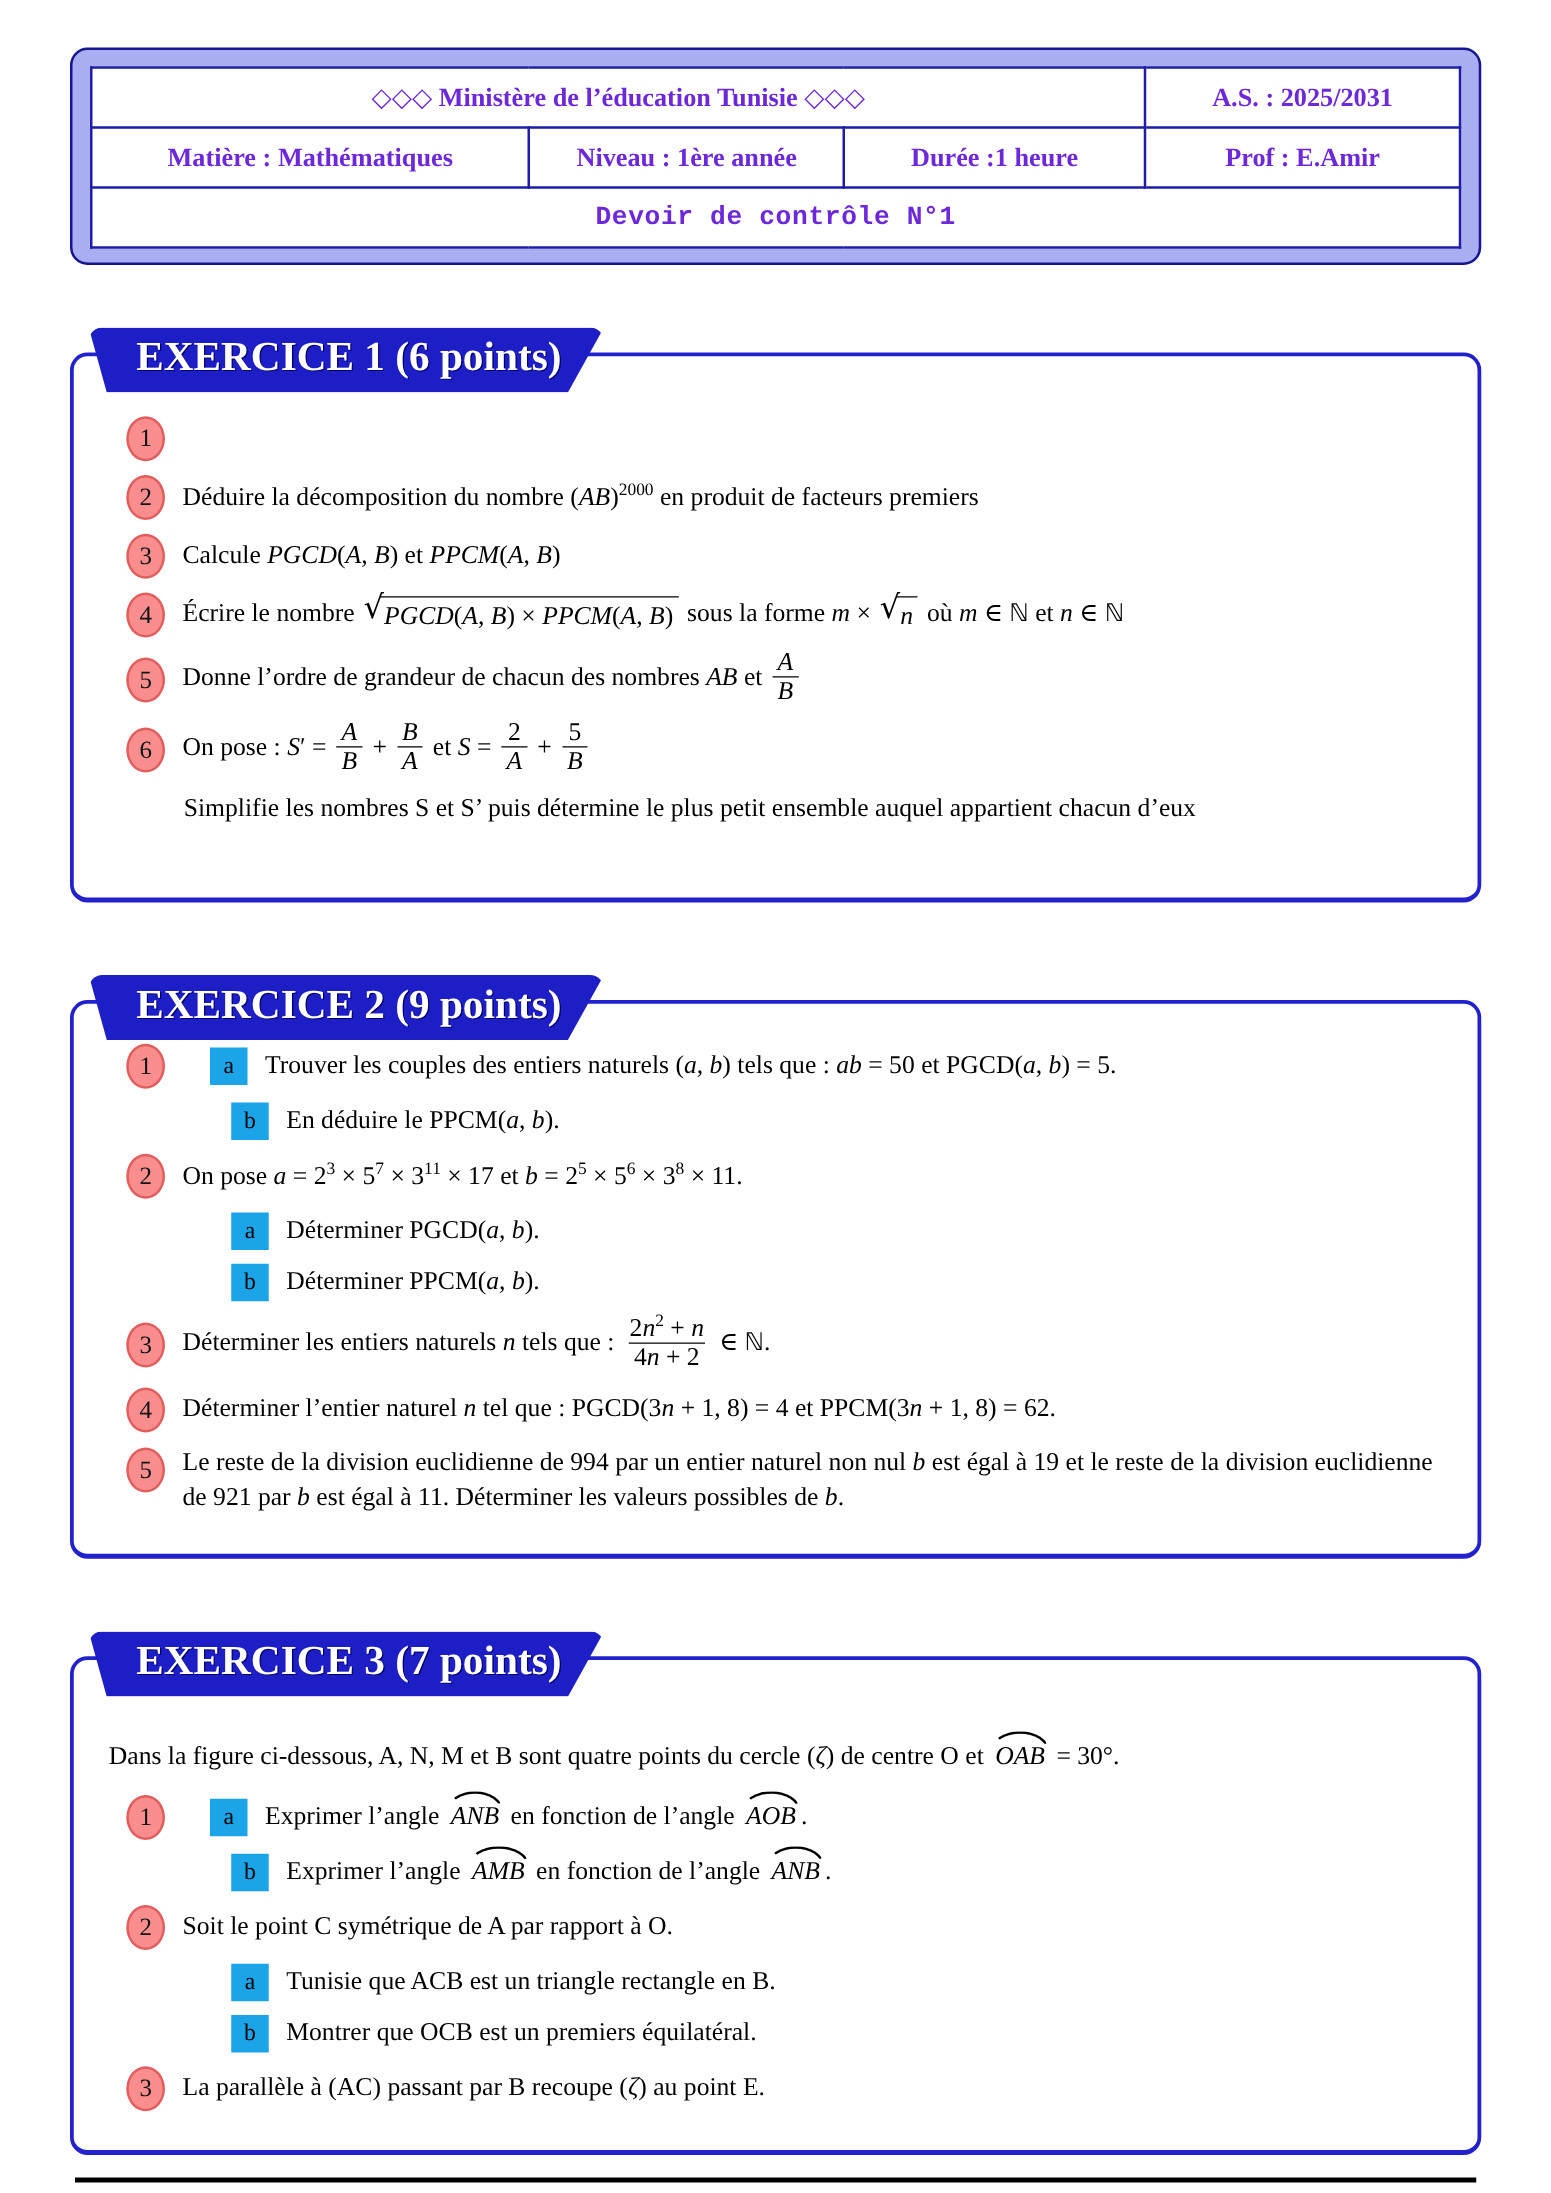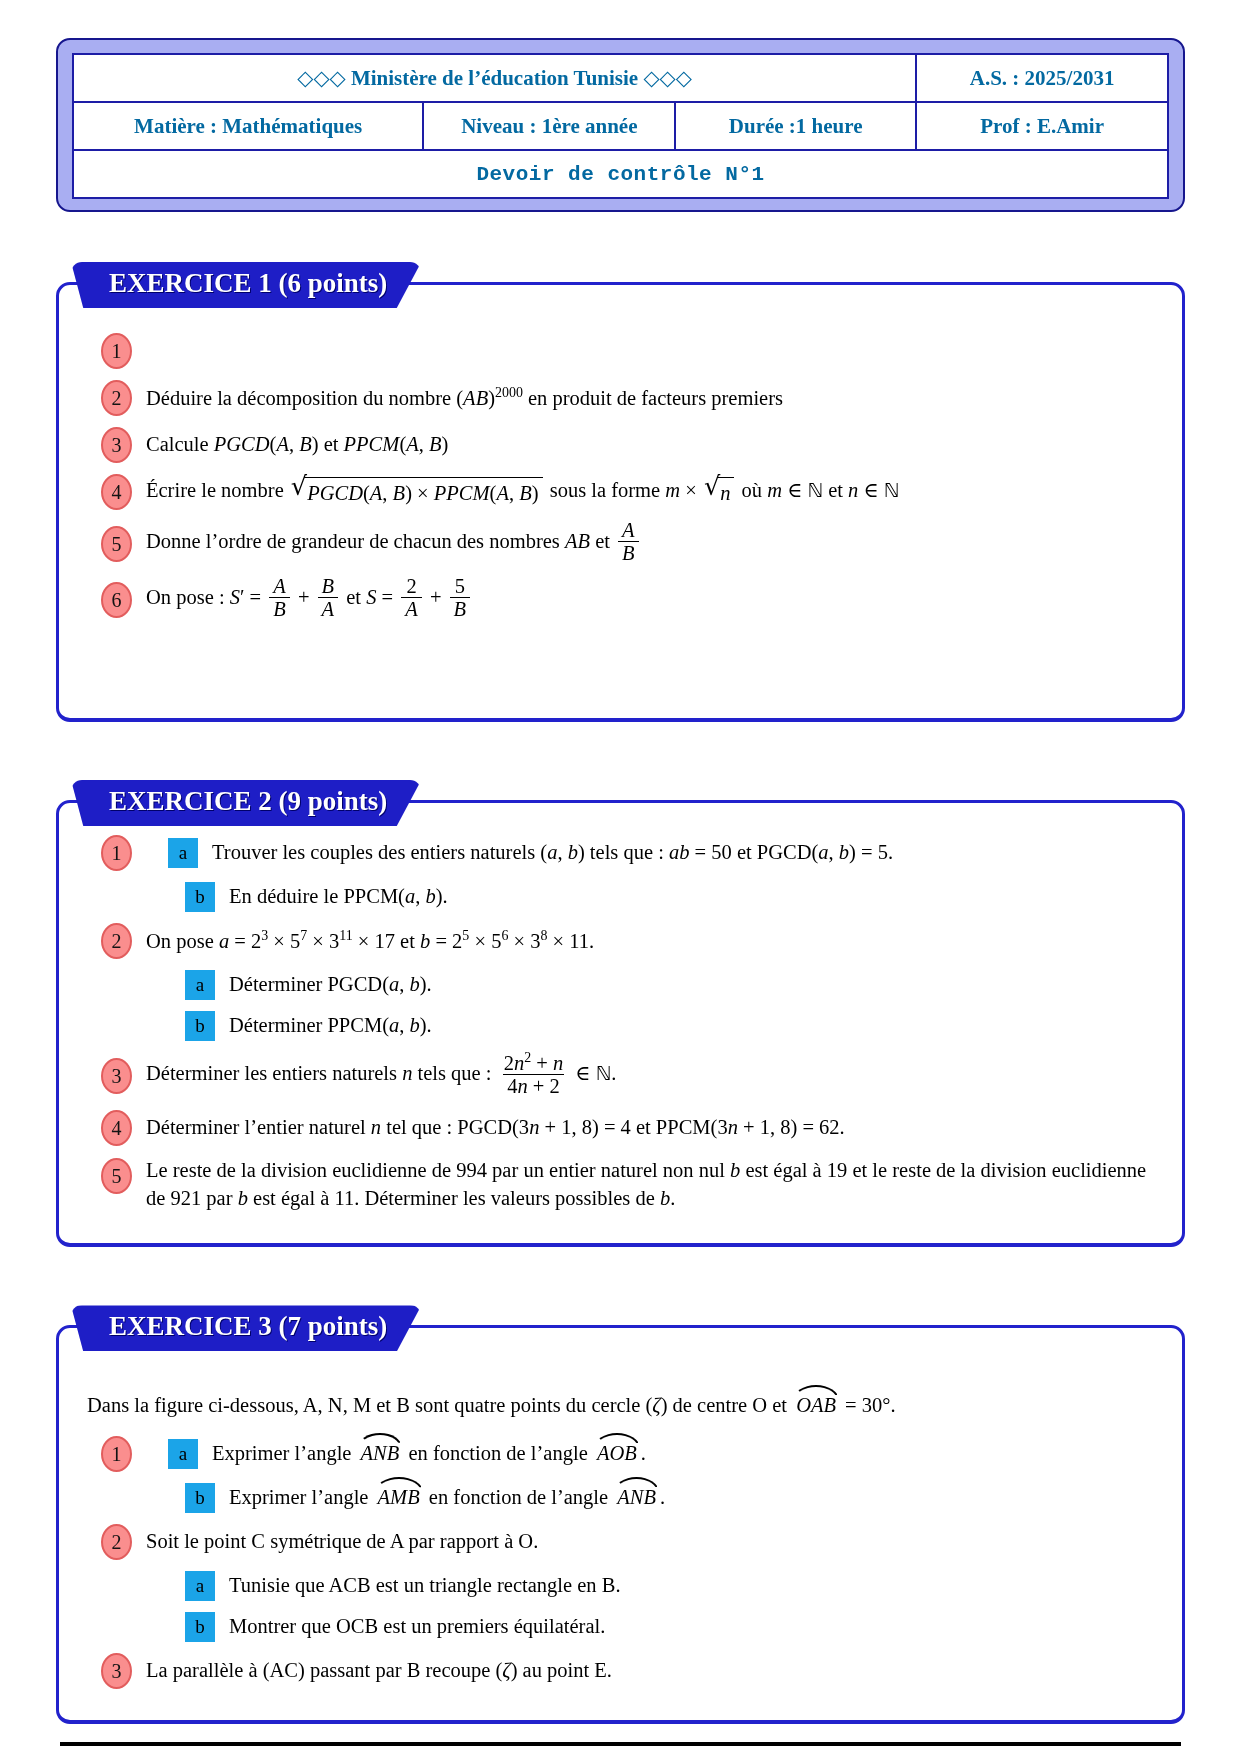--- a/index.html
+++ b/index.html
@@ -9,38 +9,38 @@
     font-family:"Liberation Serif","DejaVu Serif","DejaVu Sans",serif;color:#000;
   }
   
   .hbox{
     margin:38px 56px 0;background:#a9aef2;border:2px solid #16168e;border-radius:14px;
     padding:13px 14px 11px;
   }
   .htable{width:100%;border-collapse:collapse;background:#fff;table-layout:fixed}
   .htable td{
     border:2px solid #1d1da6;text-align:center;vertical-align:middle;
-    font-weight:bold;color:#0369a1;font-size:21px;height:48px;padding:2px 16px;
+    font-weight:bold;color:#6d28d9;font-size:21px;height:48px;padding:2px 16px;
   }
   .titlecell{
     font-family:Liberation Mono, monospace;
     font-size:28px;color:#1b27c9;height:66px;letter-spacing:.5px;
   }
   
   .exbox{
     position:relative;margin:70px 56px 0;background:#fff;
     border:3px solid #2222cc;border-bottom-width:4px;border-radius:14px;
   }
   .ex2,.ex3{margin-top:78px}
   .ex1{min-height:440px}
   .ex2{min-height:424px}
   .ex3{min-height:342px}
   .extab{
     position:absolute;top:-23px;left:12px;
-    background:#1e1ec6;color:#fff;font-weight:bold;font-size:27px;
+    background:#1e1ec6;color:#fff;font-weight:bold;font-size:33px;
     padding:6px 34px 9px 38px;border-radius:11px;
     clip-path:polygon(0 0,100% 0,93% 100%,3.5% 100%);
     text-shadow:1px 1px 0 #00006a;white-space:nowrap;
   }
   .exbody{padding:48px 26px 20px;font-size:20.5px}
   .ex2 .exbody{padding-top:32px}
   .ex3 .exbody{padding-top:64px}
   .intro{margin:0 0 16px 2px;line-height:1.35}
   .row{display:flex;align-items:center;gap:14px;margin:0 0 11px 16px;line-height:1.3}
   .row.top{align-items:flex-start}
@@ -158,20 +158,23 @@
               <span class="fnum"><i>B</i></span>
               <span class="fden"><i>A</i></span>
             </span> et <i>S</i> = <span class="frac">
               <span class="fnum">2</span>
               <span class="fden"><i>A</i></span>
             </span> + <span class="frac">
               <span class="fnum">5</span>
               <span class="fden"><i>B</i></span>
             </span></span>
       </div>
+      <div class="row cont">
+        <span class="itext">Simplifie les nombres S et S’ puis détermine le plus petit ensemble auquel appartient chacun d’eux</span>
+      </div>
     </div>
   </section>
 
   <section class="exbox ex2">
     <div class="extab">EXERCICE 2 (9 points)</div>
     <div class="exbody">
       <div class="row">
         <span class="nbadge">1</span>
         <span class="lbadge">a</span>
         <span class="itext">Trouver les couples des entiers naturels (<i>a</i>, <i>b</i>) tels que : <i>ab</i> = 50 et PGCD(<i>a</i>, <i>b</i>) = 5.</span>

